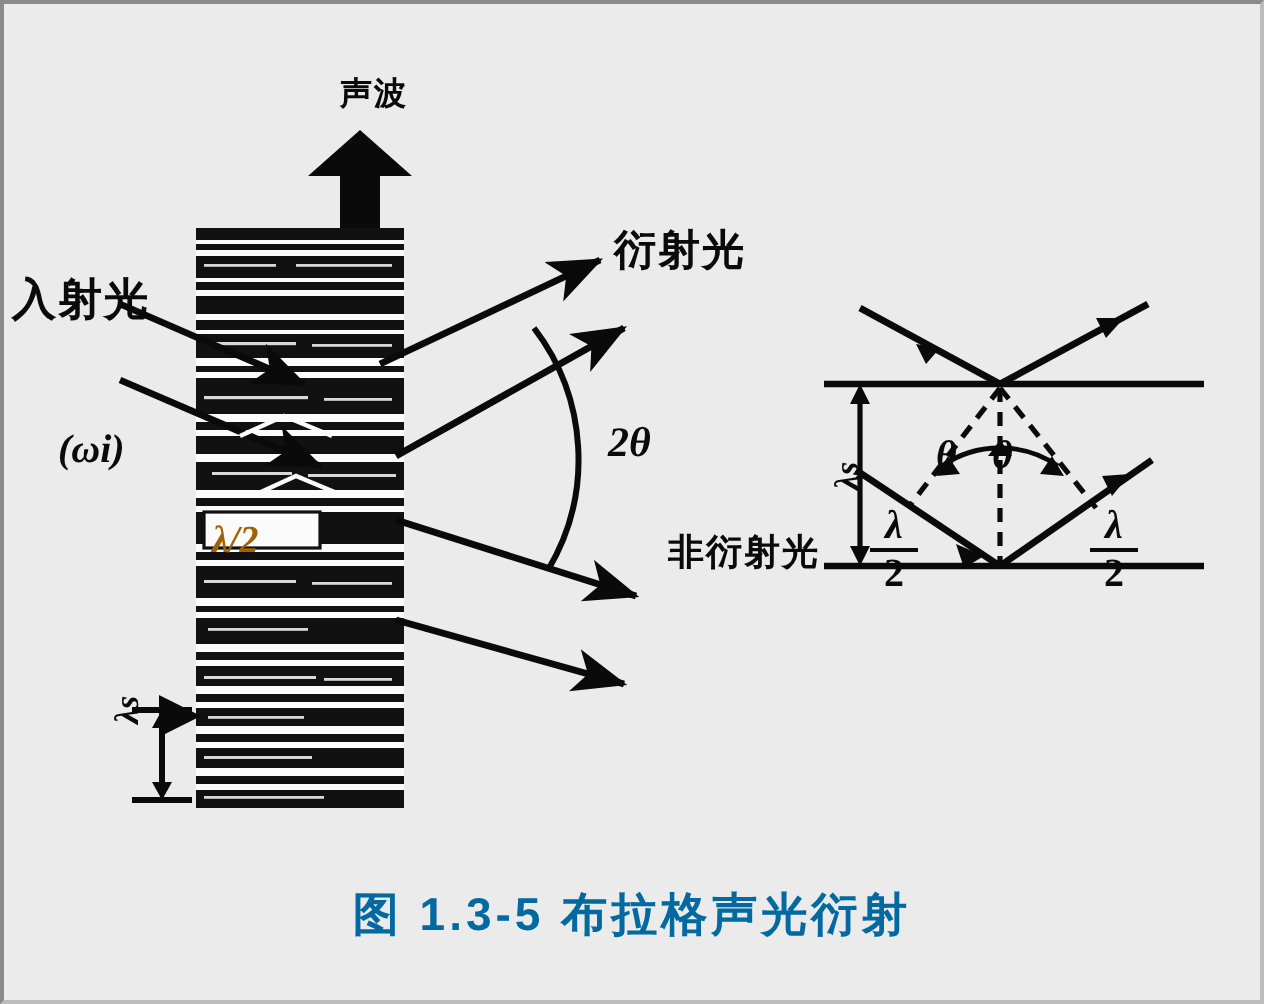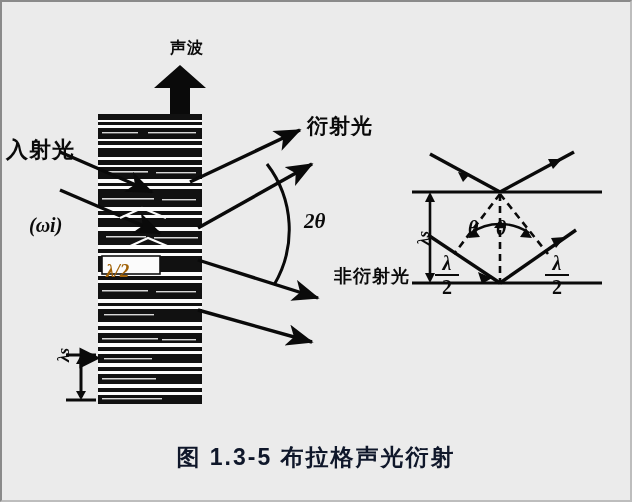--- a/index.html
+++ b/index.html
@@ -113,21 +113,21 @@
   #frac-left { left: 430px; top: 251px; }
   #frac-right { left: 540px; top: 251px; }
   #figure-caption {
     position: absolute;
     left: 0; right: 0;
     top: 440px;
     text-align: center;
     font-family: "Liberation Sans", "DejaVu Sans", sans-serif;
     font-weight: bold;
     font-size: 23px;
-    color: #0f172a;
+    color: #0369a1;
     letter-spacing: 2px;
   }
 </style>
 </head>
 <body>
 
 <div id="figure-root">
 
   <svg id="figure-svg" viewBox="0 0 632 502">
     <defs>

